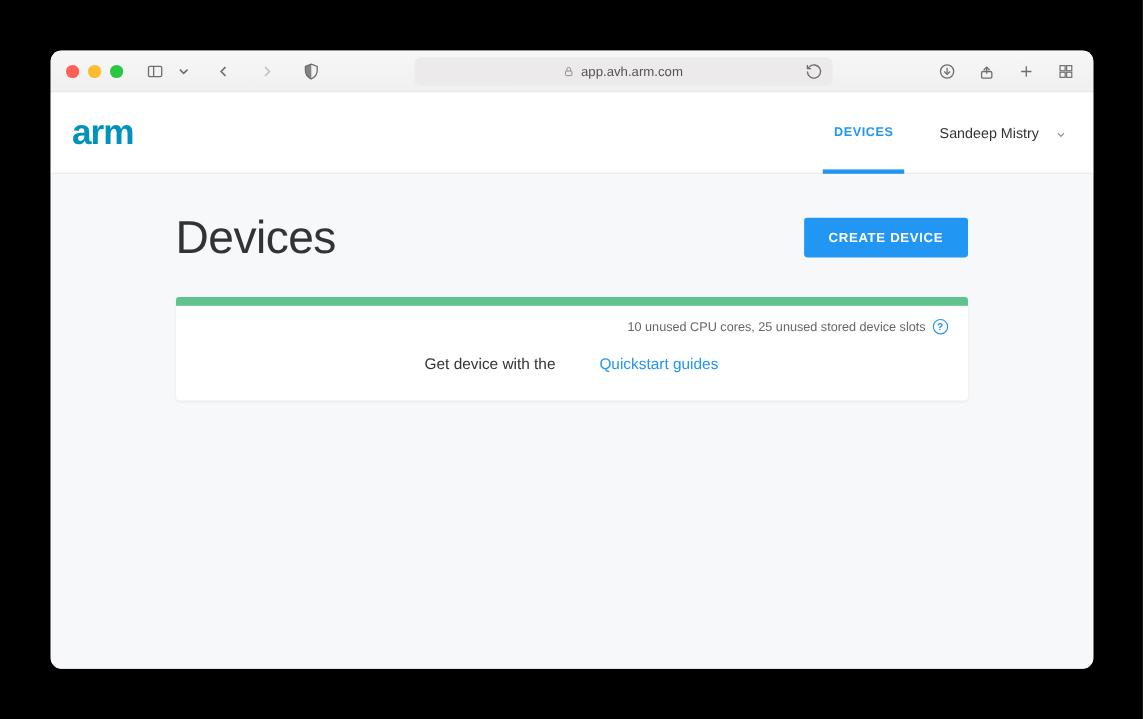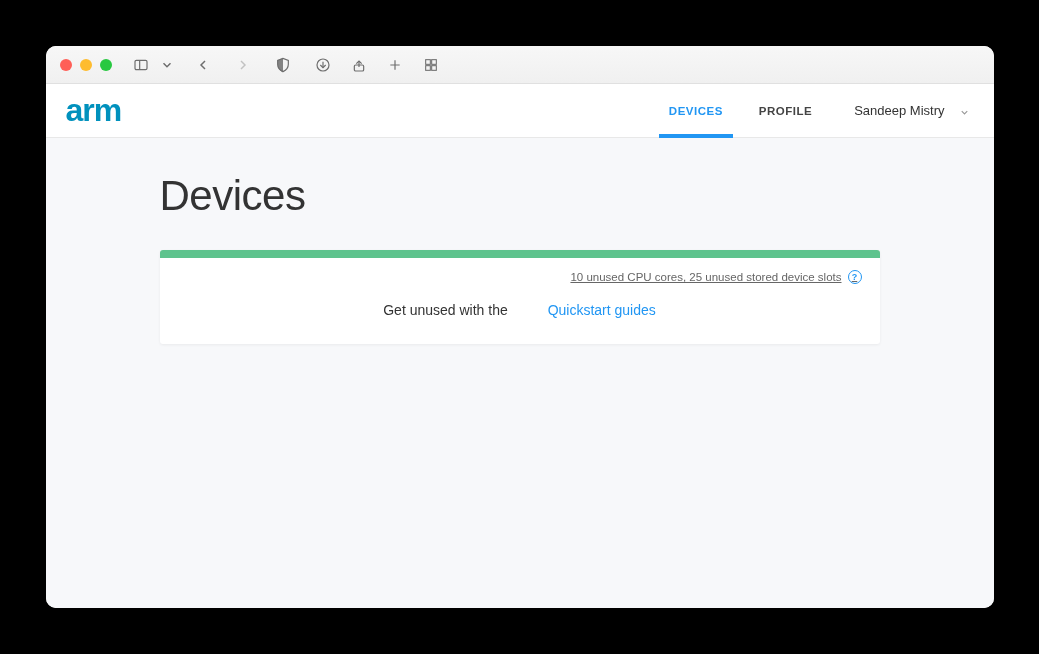--- a/index.html
+++ b/index.html
@@ -64,21 +64,21 @@
     .addrfield .reload { position: absolute; right: 6px; color: #6e6e6e; }
     .right-tools { display: flex; gap: 14px; margin-left: 10px; }
     .content-area {
       flex: 1;
       background: #f7f8fa;
       display: flex;
       flex-direction: column;
       overflow: hidden;
     }
     .app-header {
-      height: 54px;
+      height: 74px;
       background: #fff;
       border-bottom: 1px solid #e8e8e8;
       display: flex;
       align-items: center;
       padding: 0 24px 0 20px;
     }
     .brand-logo {
       color: #0091BD;
       font-weight: 700;
       font-size: 32px;
@@ -161,26 +161,25 @@
     .card-bar {
       height: 8px;
       background: #5ec38d;
     }
     .card-body {
       padding: 12px 18px 26px 18px;
     }
     .status-row {
       display: flex;
       justify-content: flex-end;
-      align-items: center;
+      align-items: flex-end;
       gap: 6px;
       font-size: 11.5px;
       color: #666;
       margin-bottom: 18px;
-      text-decoration: underline;
     }
     .getstarted {
       text-align: center;
       font-size: 14px;
       color: #333;
     }
     .getstarted a { color: #2196f3; text-decoration: none; margin-left: 36px; }
     .help-circle {
       width: 14px; height: 14px;
       border: 1.5px solid #2196f3;
@@ -224,20 +223,35 @@
             <polyline points="9 18 15 12 9 6"></polyline>
           </svg>
       </div>
     </div>
     <div class="btn-icon">
       <svg viewBox="0 0 24 24" fill="currentColor">
           <path d="M12 2 L4 5 v6 c0 5 3.5 9 8 11 4.5-2 8-6 8-11 V5 L12 2 Z" fill="none" stroke="currentColor" stroke-width="1.8"></path>
           <path d="M12 2 L12 23 C7.5 21 4 17 4 11 V5 L12 2 Z" fill="currentColor" opacity="0.85"></path>
         </svg>
     </div>
+    <div class="addrbar">
+      <div class="addrfield">
+        <svg width="10" height="10" viewBox="0 0 24 24" fill="none" stroke="#888" stroke-width="2">
+            <rect x="5" y="11" width="14" height="10" rx="2"></rect>
+            <path d="M8 11 V7 a4 4 0 0 1 8 0 v4"></path>
+          </svg>
+        <span>app.avh.arm.com</span>
+        <span class="reload btn-icon">
+          <svg viewBox="0 0 24 24" fill="none" stroke="currentColor" stroke-width="1.8">
+              <path d="M3 12 a9 9 0 1 0 2.6-6.3 L3 8"></path>
+              <polyline points="3 3 3 8 8 8"></polyline>
+            </svg>
+        </span>
+      </div>
+    </div>
     <div class="right-tools">
       <div class="btn-icon">
         <svg viewBox="0 0 24 24" fill="none" stroke="currentColor" stroke-width="1.8">
             <circle cx="12" cy="12" r="9"></circle>
             <polyline points="8 12 12 16 16 12"></polyline>
             <line x1="12" y1="7" x2="12" y2="16"></line>
           </svg>
       </div>
       <div class="btn-icon">
         <svg viewBox="0 0 24 24" fill="none" stroke="currentColor" stroke-width="1.8">
@@ -261,42 +275,42 @@
           </svg>
       </div>
     </div>
   </div>
 
   <div class="content-area">
     <div class="app-header">
       <div class="brand-logo">arm</div>
       <div class="nav">
         <div class="nav-item active">DEVICES</div>
-        <div class="nav-item">PROFILE</div>
       </div>
       <div class="user-menu">
         <span>Sandeep Mistry</span>
         <svg width="11" height="11" viewBox="0 0 24 24" fill="none" stroke="#999" stroke-width="2.5">
             <polyline points="6 9 12 15 18 9"></polyline>
           </svg>
       </div>
     </div>
 
     <div class="main">
       <div class="page-header">
         <h1 class="page-title">Devices</h1>
+        <button class="btn-primary">CREATE DEVICE</button>
       </div>
 
       <div class="card">
         <div class="card-bar"></div>
         <div class="card-body">
           <div class="status-row">
             <span>10 unused CPU cores, 25 unused stored device slots</span>
             <span class="help-circle">?</span>
           </div>
           <div class="getstarted">
-            <span>Get unused with the </span><a href="#">Quickstart guides</a>
+            <span>Get device with the </span><a href="#">Quickstart guides</a>
           </div>
         </div>
       </div>
     </div>
   </div>
 </div>
 
 </body></html>

